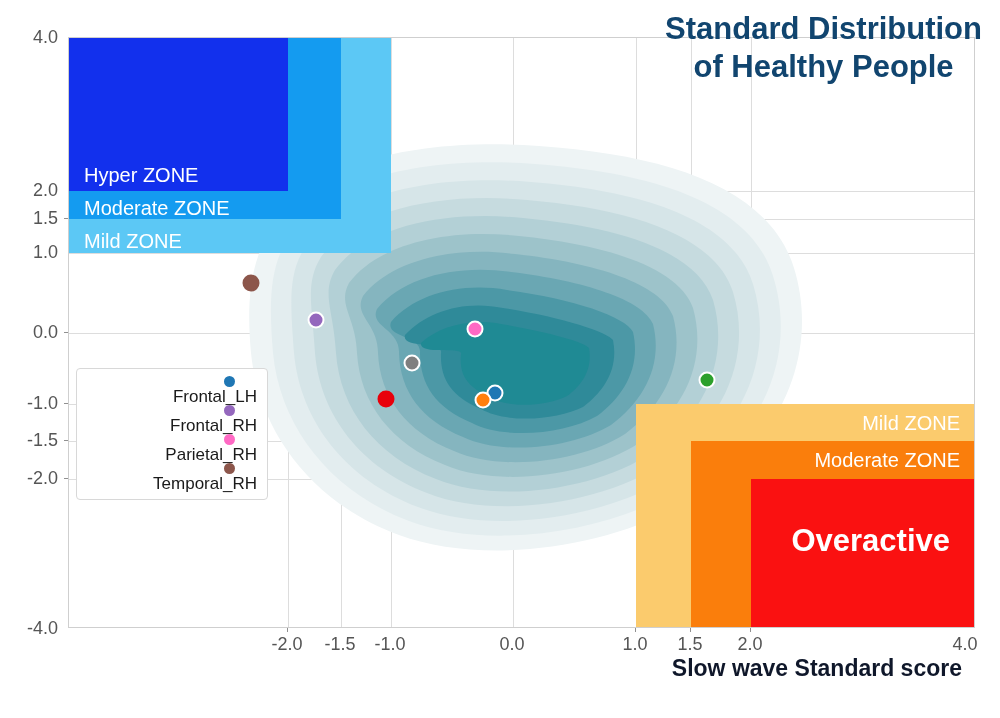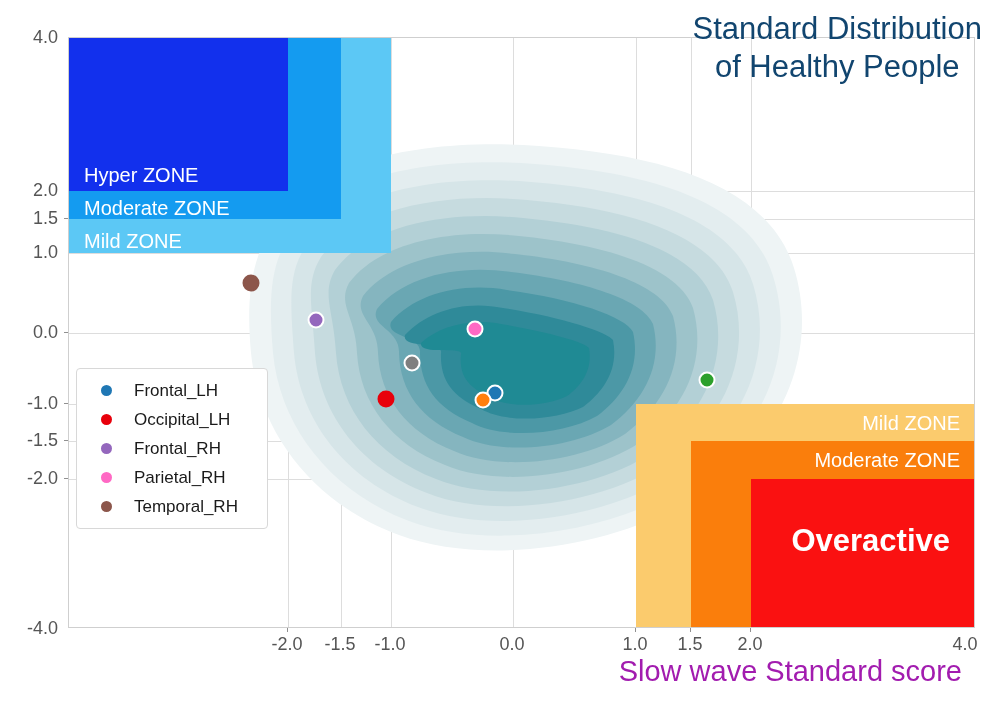--- a/index.html
+++ b/index.html
@@ -61,39 +61,40 @@
     transform: translate(-50%, -50%);
   }
 
   
   #chart-title {
     position: absolute;
     right: 18px; top: 10px;
     text-align: center;
     color: #11456f;
     font-size: 31px;
-    font-weight: normal;
+    font-weight: bold;
     line-height: 1.22;
     white-space: pre-line;
   }
 
   
   #legend {
     position: absolute;
     left: 76px; top: 368px;
     width: 192px;
     background: #ffffff;
     border: 1px solid #d8d8d8;
     border-radius: 4px;
     padding: 7px 10px 7px 10px;
   }
   .legend-row {
     display: flex;
-    align-items: center;
+    align-items: flex-end;
     height: 29px;
+    flex-direction: column;
   }
   .legend-swatch {
     width: 11px; height: 11px;
     border-radius: 50%;
     margin-left: 14px;
     margin-right: 22px;
     flex: 0 0 auto;
   }
   .legend-label {
     font-size: 17px;
@@ -122,23 +123,23 @@
     width: 1px; height: 4px;
     background: #909090;
   }
   .tickmark-y {
     position: absolute;
     height: 1px; width: 4px;
     background: #909090;
   }
   #xlabel {
     position: absolute;
-    color: #a21caf;
-    font-size: 29px;
-    font-weight: normal;
+    color: #0f172a;
+    font-size: 23px;
+    font-weight: bold;
     white-space: nowrap;
   }
 </style>
 </head>
 <body>
 
 <div id="root">
 
   <div id="plot">
 
@@ -206,24 +207,20 @@
 
   <div id="chart-title">Standard Distribution
 of Healthy People</div>
 
   <div id="legend">
     <div class="legend-row">
       <span class="legend-swatch" style="background:#1f77b4"></span>
       <span class="legend-label">Frontal_LH</span>
     </div>
     <div class="legend-row">
-      <span class="legend-swatch" style="background:#e8000b"></span>
-      <span class="legend-label">Occipital_LH</span>
-    </div>
-    <div class="legend-row">
       <span class="legend-swatch" style="background:#9467bd"></span>
       <span class="legend-label">Frontal_RH</span>
     </div>
     <div class="legend-row">
       <span class="legend-swatch" style="background:#ff69c4"></span>
       <span class="legend-label">Parietal_RH</span>
     </div>
     <div class="legend-row">
       <span class="legend-swatch" style="background:#8c564b"></span>
       <span class="legend-label">Temporal_RH</span>

